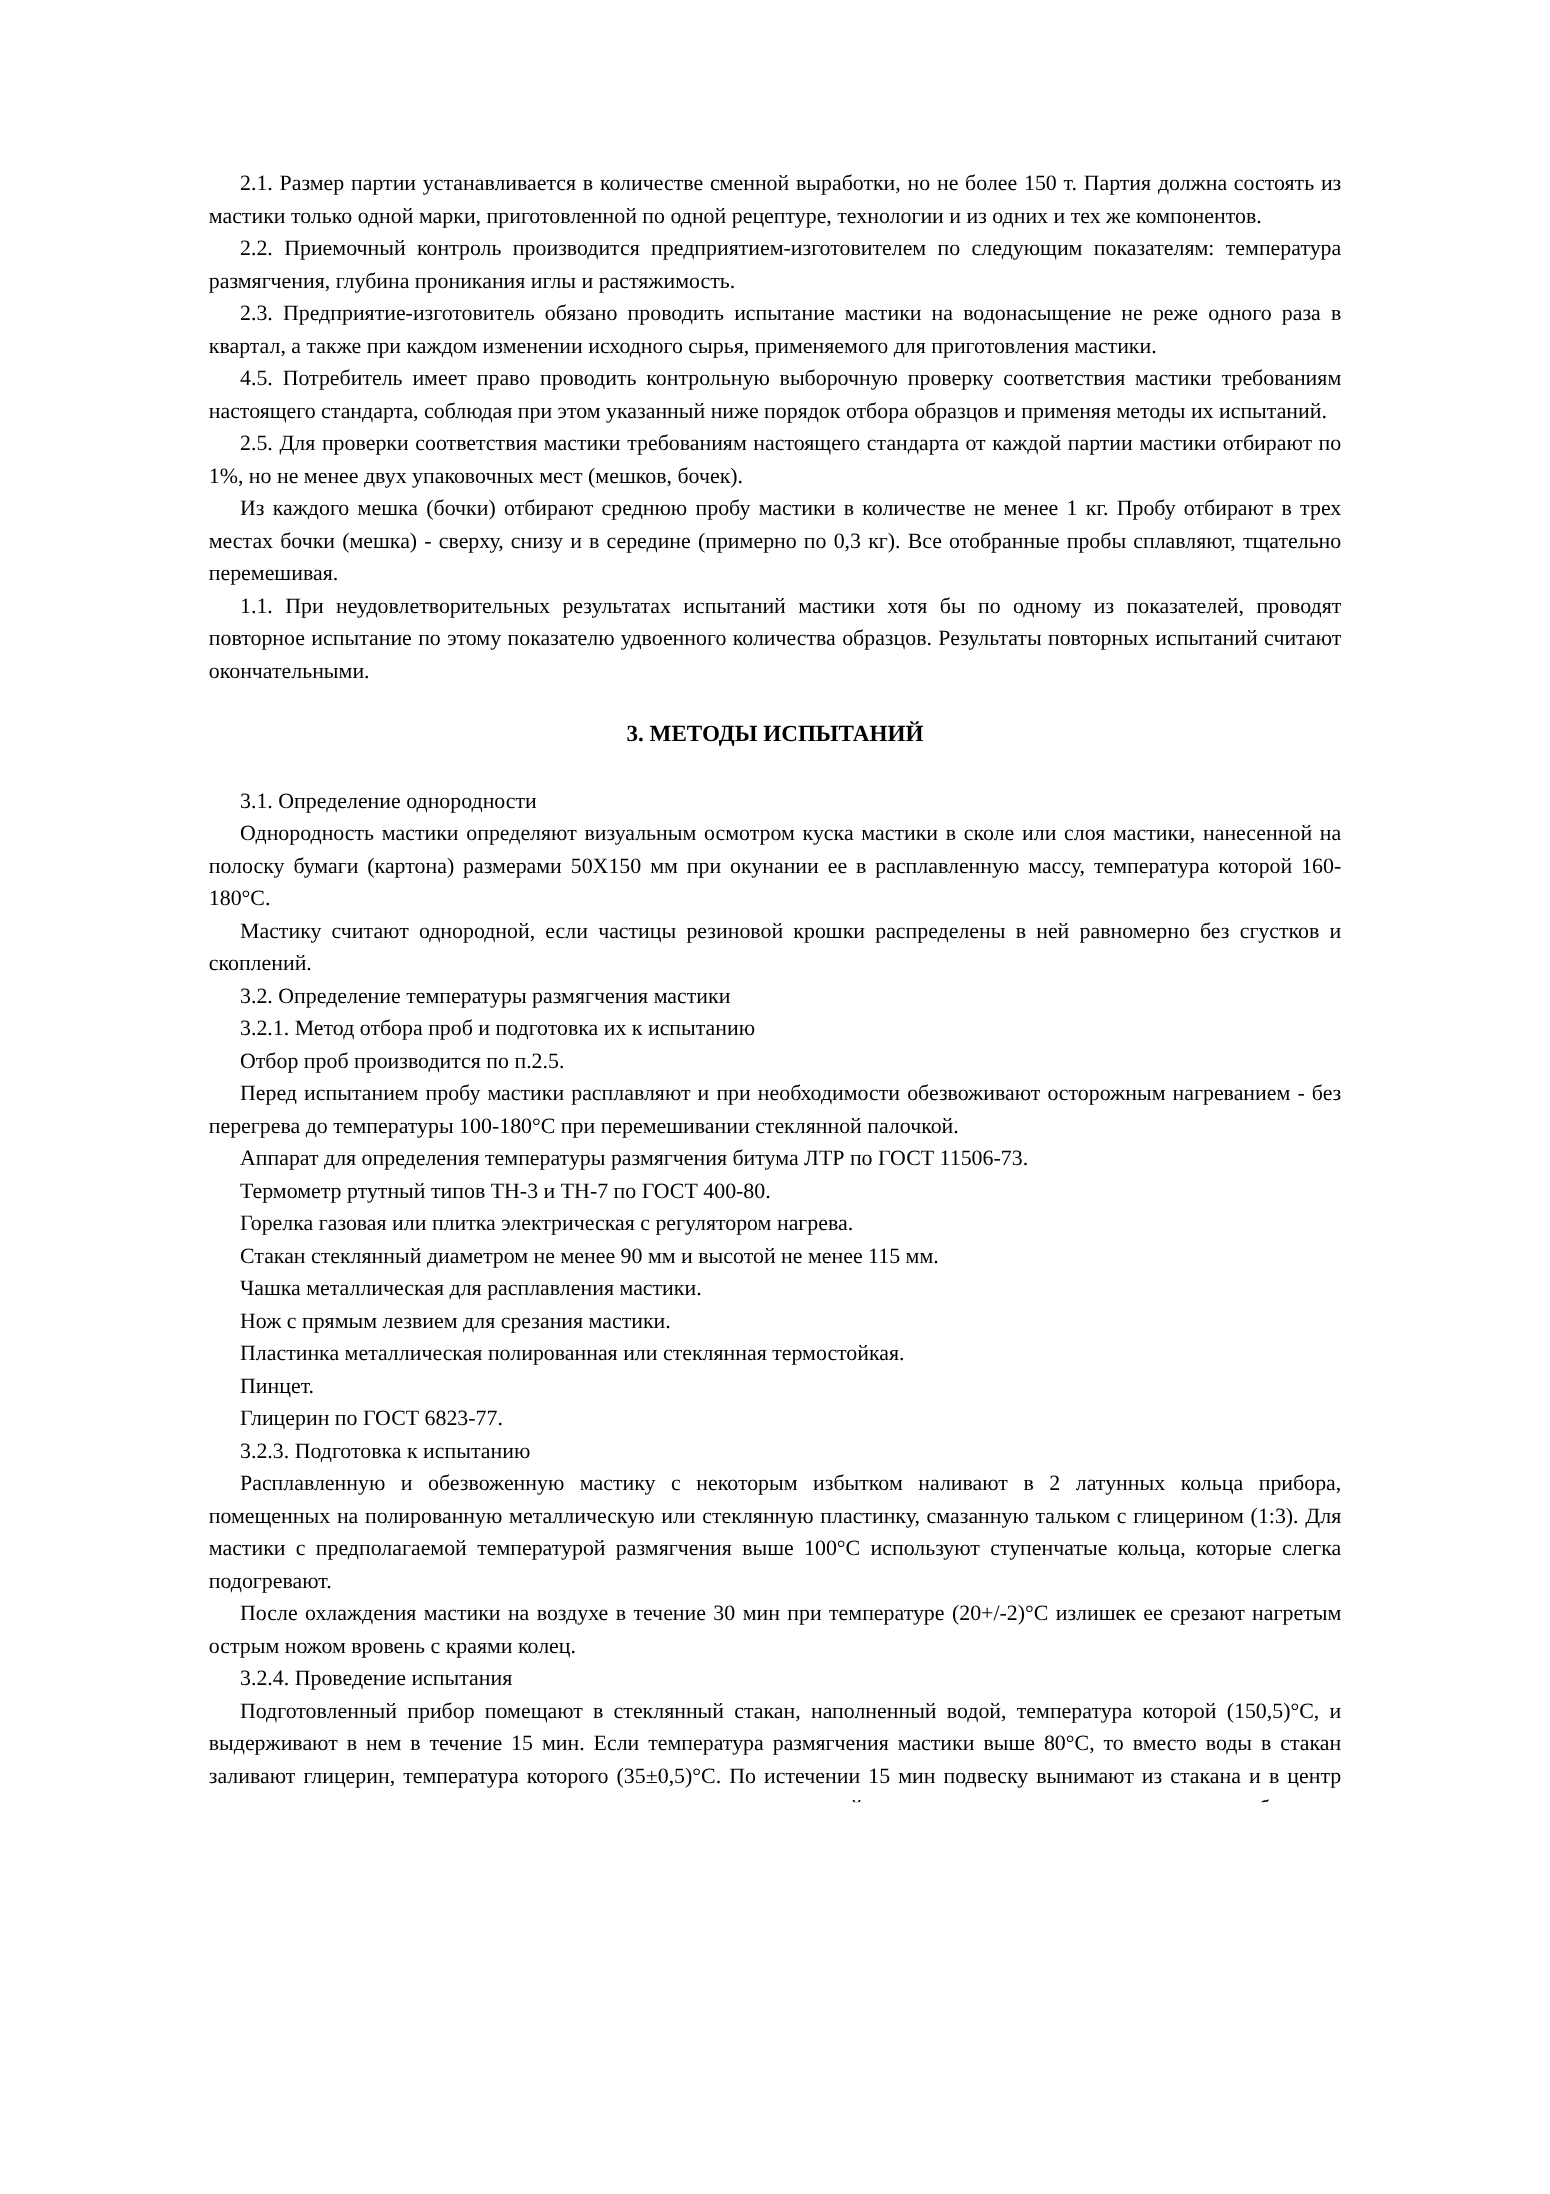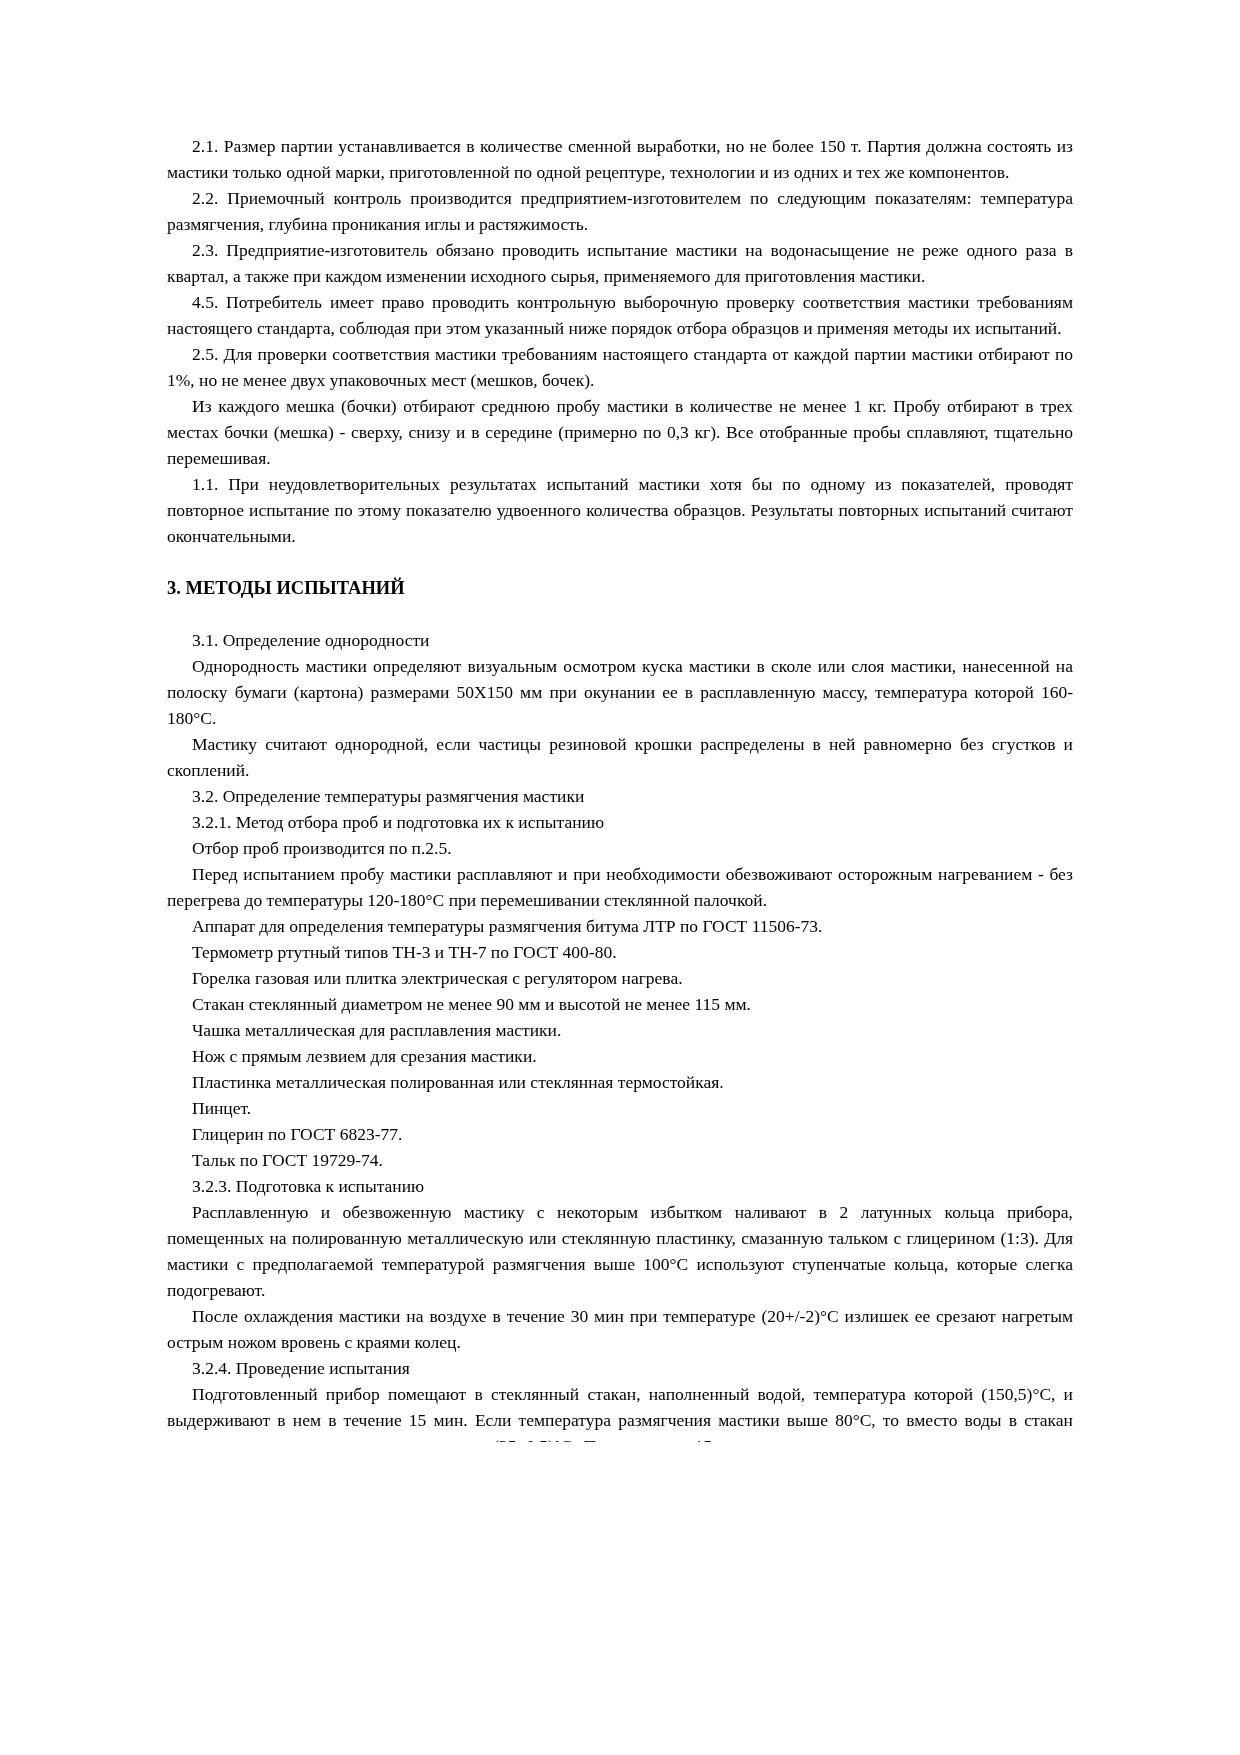--- a/index.html
+++ b/index.html
@@ -19,21 +19,21 @@
     line-height: 26px;
     overflow: hidden;
   }
   .para {
     margin: 0;
     text-indent: 25px;
     text-align: justify;
   }
   .heading {
     margin: 26px 0 26px 0;
-    text-align: left;
+    text-align: center;
     font-weight: bold;
     font-size: 18.5px;
     line-height: 26px;
   }
 </style>
 </head>
 <body>
 
 <div class="page">
   <p class="para">2.1. Размер партии устанавливается в количестве сменной выработки, но не более 150 т. Партия должна состоять из мастики только одной марки, приготовленной по одной рецептуре, технологии и из одних и тех же компонентов.</p>
@@ -45,29 +45,28 @@
   <p class="para">1.1. При неудовлетворительных результатах испытаний мастики хотя бы по одному из показателей, проводят повторное испытание по этому показателю удвоенного количества образцов. Результаты повторных испытаний считают окончательными.</p>
 
   <h2 class="heading">3. МЕТОДЫ ИСПЫТАНИЙ</h2>
 
   <p class="para">3.1. Определение однородности</p>
   <p class="para">Однородность мастики определяют визуальным осмотром куска мастики в сколе или слоя мастики, нанесенной на полоску бумаги (картона) размерами 50X150 мм при окунании ее в расплавленную массу, температура которой 160-180°С.</p>
   <p class="para">Мастику считают однородной, если частицы резиновой крошки распределены в ней равномерно без сгустков и скоплений.</p>
   <p class="para">3.2. Определение температуры размягчения мастики</p>
   <p class="para">3.2.1. Метод отбора проб и подготовка их к испытанию</p>
   <p class="para">Отбор проб производится по п.2.5.</p>
-  <p class="para">Перед испытанием пробу мастики расплавляют и при необходимости обезвоживают осторожным нагреванием - без перегрева до температуры 120-180°С при перемешивании стеклянной палочкой.</p>
+  <p class="para">Перед испытанием пробу мастики расплавляют и при необходимости обезвоживают осторожным нагреванием - без перегрева до температуры 100-180°С при перемешивании стеклянной палочкой.</p>
   <p class="para">Аппарат для определения температуры размягчения битума ЛТР по ГОСТ 11506-73.</p>
   <p class="para">Термометр ртутный типов ТН-3 и ТН-7 по ГОСТ 400-80.</p>
   <p class="para">Горелка газовая или плитка электрическая с регулятором нагрева.</p>
   <p class="para">Стакан стеклянный диаметром не менее 90 мм и высотой не менее 115 мм.</p>
   <p class="para">Чашка металлическая для расплавления мастики.</p>
   <p class="para">Нож с прямым лезвием для срезания мастики.</p>
   <p class="para">Пластинка металлическая полированная или стеклянная термостойкая.</p>
   <p class="para">Пинцет.</p>
   <p class="para">Глицерин по ГОСТ 6823-77.</p>
-  <p class="para">Тальк по ГОСТ 19729-74.</p>
   <p class="para">3.2.3. Подготовка к испытанию</p>
   <p class="para">Расплавленную и обезвоженную мастику с некоторым избытком наливают в 2 латунных кольца прибора, помещенных на полированную металлическую или стеклянную пластинку, смазанную тальком с глицерином (1:3). Для мастики с предполагаемой температурой размягчения выше 100°С используют ступенчатые кольца, которые слегка подогревают.</p>
   <p class="para">После охлаждения мастики на воздухе в течение 30 мин при температуре (20+/-2)°С излишек ее срезают нагретым острым ножом вровень с краями колец.</p>
   <p class="para">3.2.4. Проведение испытания</p>
   <p class="para">Подготовленный прибор помещают в стеклянный стакан, наполненный водой, температура которой (150,5)°С, и выдерживают в нем в течение 15 мин. Если температура размягчения мастики выше 80°С, то вместо воды в стакан заливают глицерин, температура которого (35±0,5)°С. По истечении 15 мин подвеску вынимают из стакана и в центр каждого кольца на поверхность мастики пинцетом кладут стальной шарик, после чего подвеску опускают обратно в стакан.</p>
 </div>
 
 </body></html>

